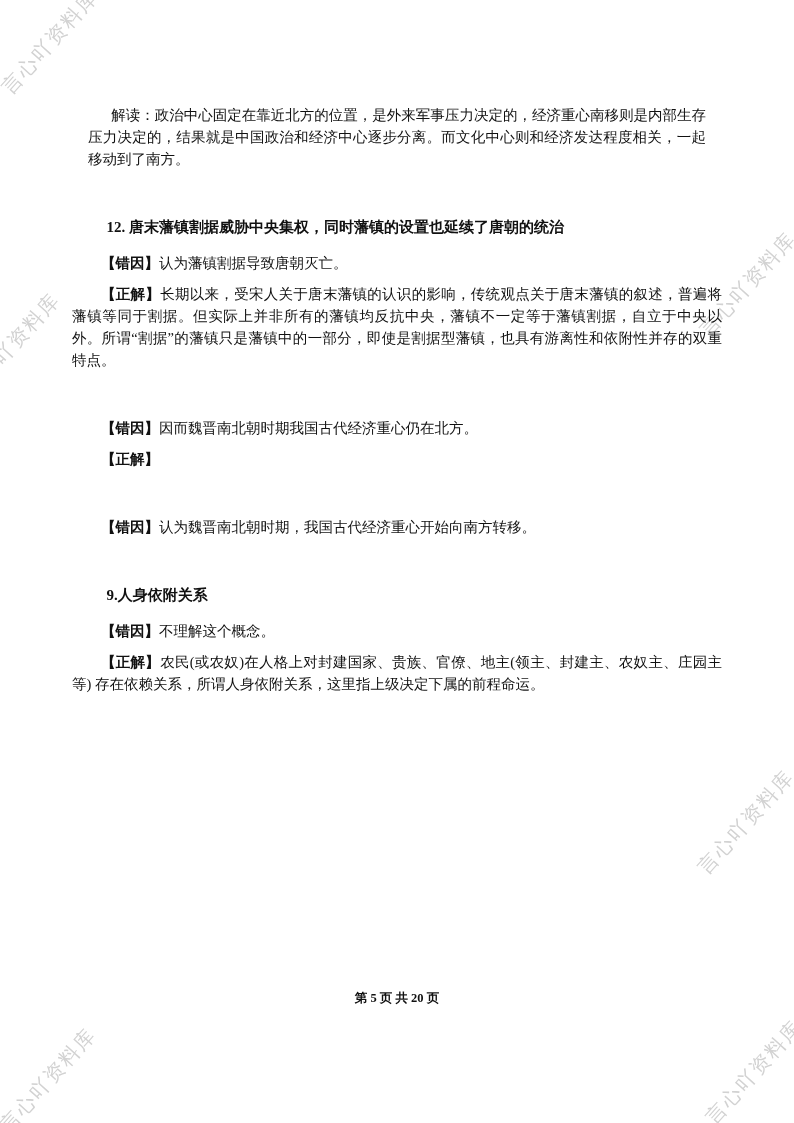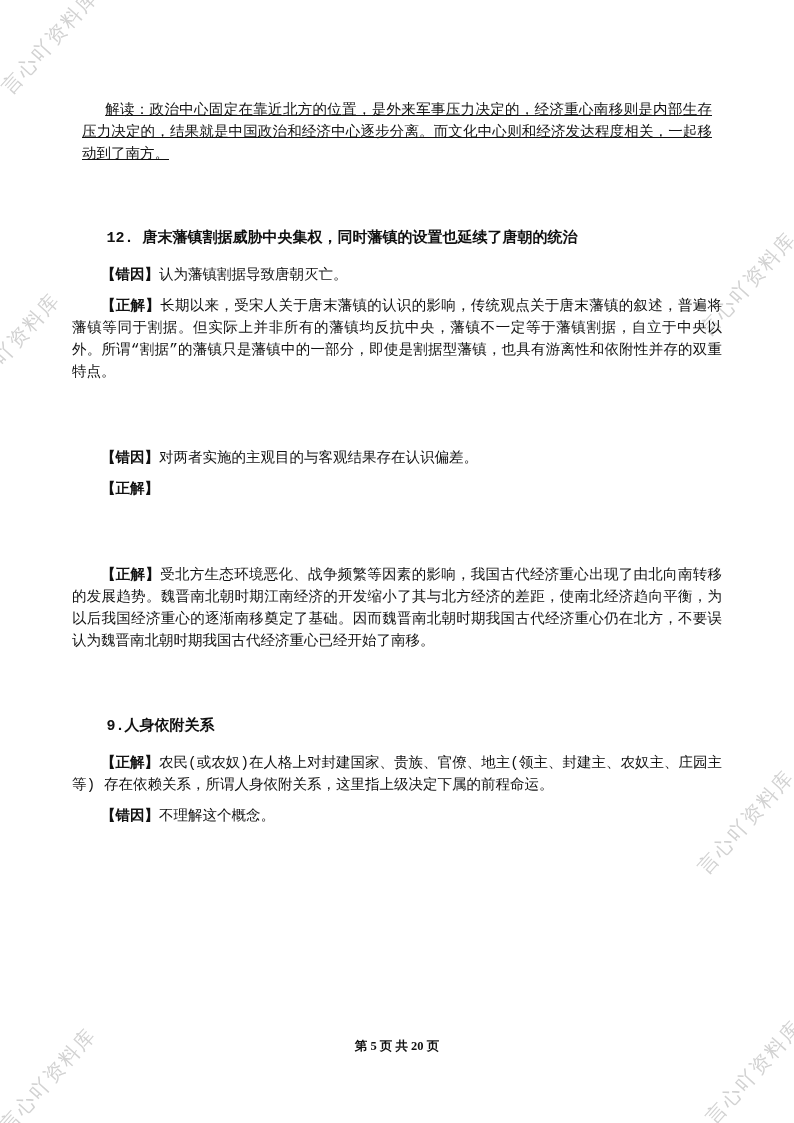--- a/index.html
+++ b/index.html
@@ -24,44 +24,42 @@
   }
   .para {
     font-size: 14.5px;
     line-height: 22px;
     text-align: justify;
     margin: 9px 0;
     text-indent: 2em;
   }
   .intro {
     text-indent: 1.6em;
-    margin: 10px;
-    text-decoration: underline;
+    margin: 16px;
   }
   .doc-section {
-    margin-top: 64px;
-    font-family: Liberation Mono, monospace;
+    margin-top: 46px;
   }
   .heading {
     font-size: 15px;
     font-weight: bold;
     line-height: 22px;
     margin: 0 0 14px 0;
     text-indent: 2.3em;
   }
   .para strong {
     font-weight: bold;
   }
   .answer-label-line {
     font-weight: bold;
   }
   .footer {
     position: absolute;
     left: 0;
-    top: 1038px;
+    top: 990px;
     width: 100%;
     text-align: center;
     font-size: 12.5px;
     font-weight: bold;
     z-index: 2;
   }
   .wm {
     position: absolute;
     z-index: 1;
     white-space: nowrap;
@@ -96,31 +94,31 @@
 
     <p class="para intro">解读：政治中心固定在靠近北方的位置，是外来军事压力决定的，经济重心南移则是内部生存压力决定的，结果就是中国政治和经济中心逐步分离。而文化中心则和经济发达程度相关，一起移动到了南方。</p>
 
     <section class="doc-section">
       <h2 class="heading">12. 唐末藩镇割据威胁中央集权，同时藩镇的设置也延续了唐朝的统治</h2>
       <p class="para"><strong>【错因】</strong><span>认为藩镇割据导致唐朝灭亡。</span></p>
       <p class="para"><strong>【正解】</strong><span>长期以来，受宋人关于唐末藩镇的认识的影响，传统观点关于唐末藩镇的叙述，普遍将藩镇等同于割据。但实际上并非所有的藩镇均反抗中央，藩镇不一定等于藩镇割据，自立于中央以外。所谓“割据”的藩镇只是藩镇中的一部分，即使是割据型藩镇，也具有游离性和依附性并存的双重特点。</span></p>
     </section>
 
     <section class="doc-section">
-      <p class="para"><strong>【错因】</strong><span>对两者实施的主观目的与客观结果存在认识偏差。</span></p>
+      <p class="para"><strong>【错因】</strong><span>因而魏晋南北朝时期我国古代经济重心仍在北方。</span></p>
       <p class="para answer-label-line">【正解】</p>
     </section>
 
     <section class="doc-section">
-      <p class="para"><strong>【正解】</strong><span>受北方生态环境恶化、战争频繁等因素的影响，我国古代经济重心出现了由北向南转移的发展趋势。魏晋南北朝时期江南经济的开发缩小了其与北方经济的差距，使南北经济趋向平衡，为以后我国经济重心的逐渐南移奠定了基础。因而魏晋南北朝时期我国古代经济重心仍在北方，不要误认为魏晋南北朝时期我国古代经济重心已经开始了南移。</span></p>
+      <p class="para"><strong>【错因】</strong><span>认为魏晋南北朝时期，我国古代经济重心开始向南方转移。</span></p>
     </section>
 
     <section class="doc-section">
       <h2 class="heading">9.人身依附关系</h2>
+      <p class="para"><strong>【错因】</strong><span>不理解这个概念。</span></p>
       <p class="para"><strong>【正解】</strong><span>农民(或农奴)在人格上对封建国家、贵族、官僚、地主(领主、封建主、农奴主、庄园主等) 存在依赖关系，所谓人身依附关系，这里指上级决定下属的前程命运。</span></p>
-      <p class="para"><strong>【错因】</strong><span>不理解这个概念。</span></p>
     </section>
 
   </div>
 
   <div class="footer">第 5 页 共 20 页</div>
 
 </div>
 
 </body></html>

